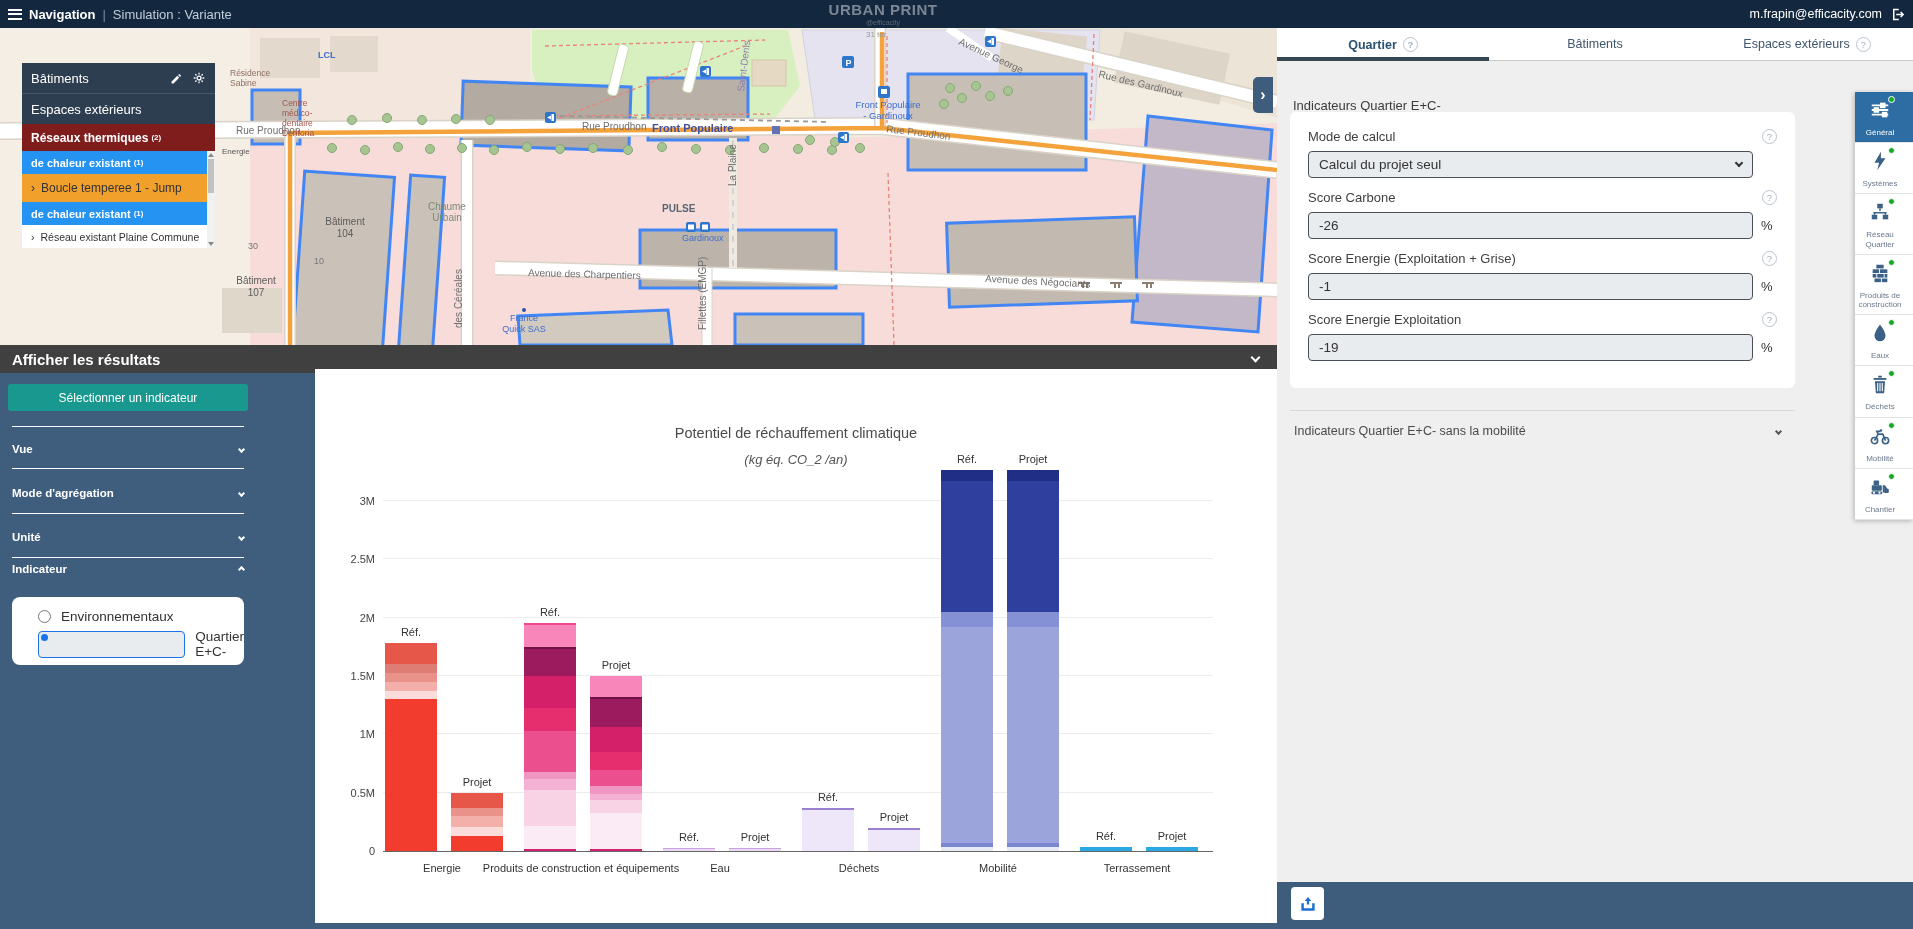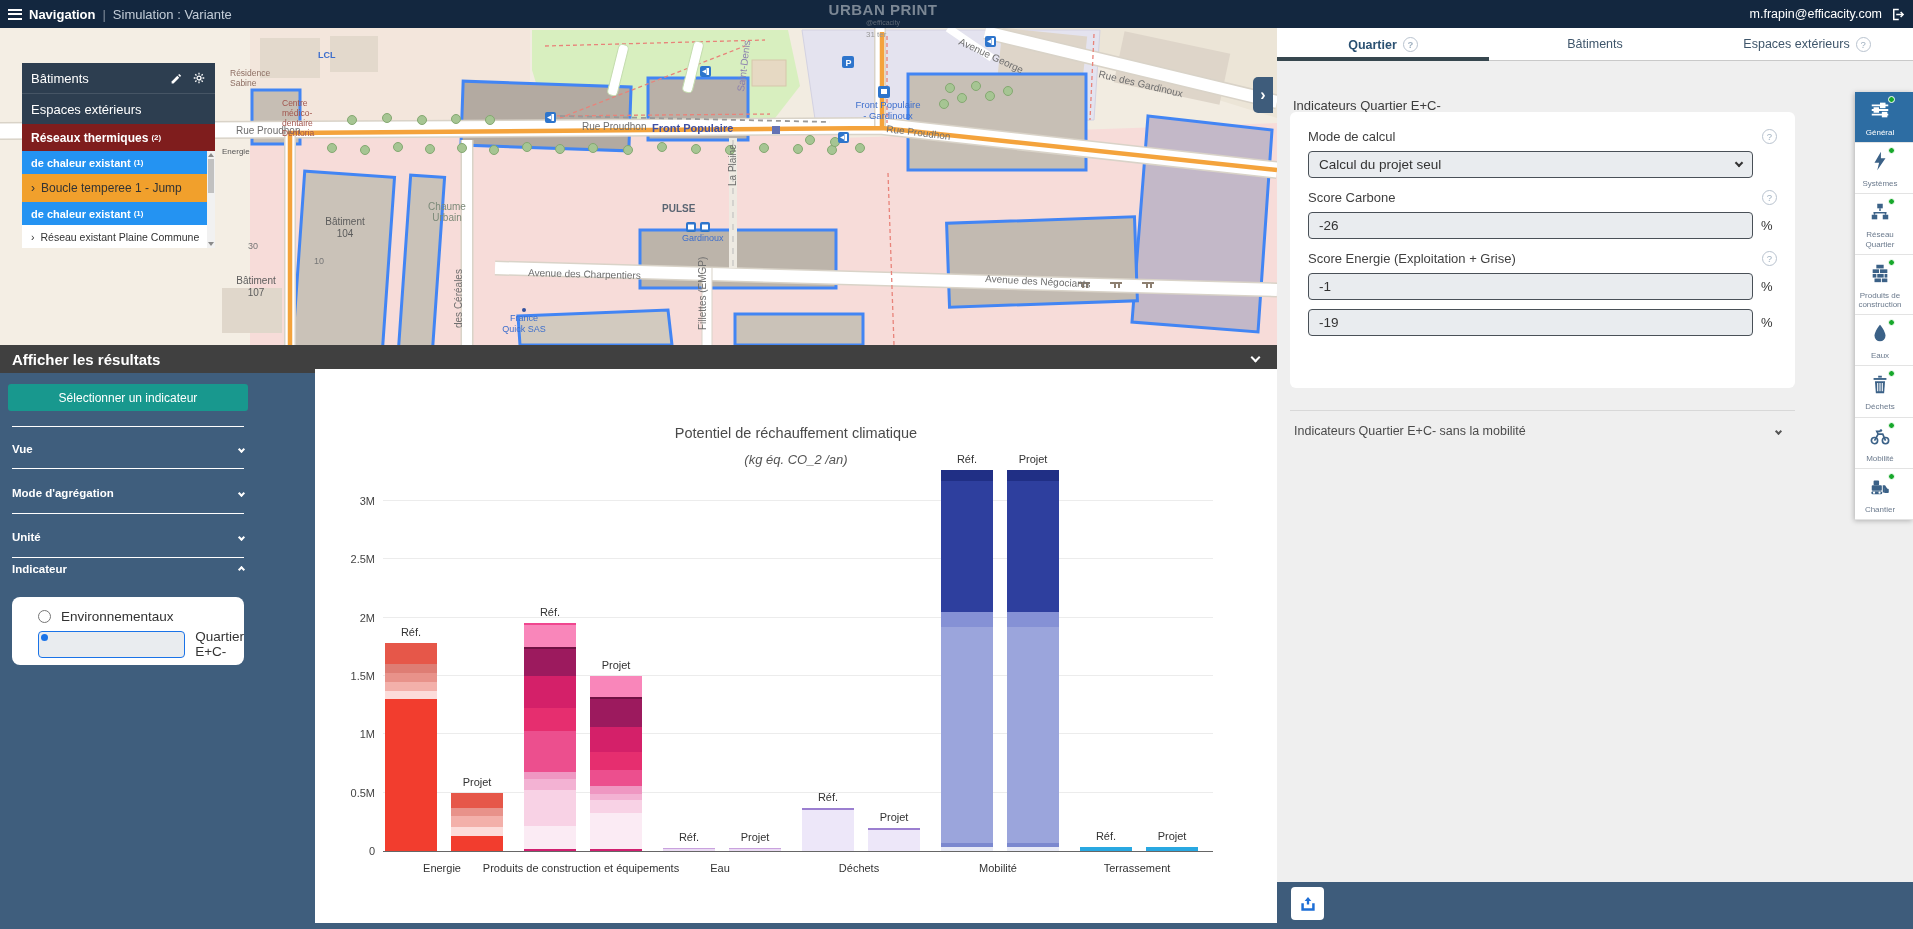--- a/index.html
+++ b/index.html
@@ -574,20 +574,24 @@
         <span class="suffix">%</span>
       </div>
       <div class="field-label-row">
         <span>Score Energie (Exploitation + Grise)</span>
         <span class="help"></span>
       </div>
       <div class="ctrl-row">
         <div class="inp">-1</div>
         <span class="suffix">%</span>
       </div>
+      <div class="field-label-row">
+        <span>Score Energie Exploitation</span>
+        <span class="help"></span>
+      </div>
       <div class="ctrl-row">
         <div class="inp">-19</div>
         <span class="suffix">%</span>
       </div>
     </div>
 
     <div id="mob-divider"></div>
     <div id="mobility-row">
       <span>Indicateurs Quartier E+C- sans la mobilité</span>
       <span class="chev dark"></span>

